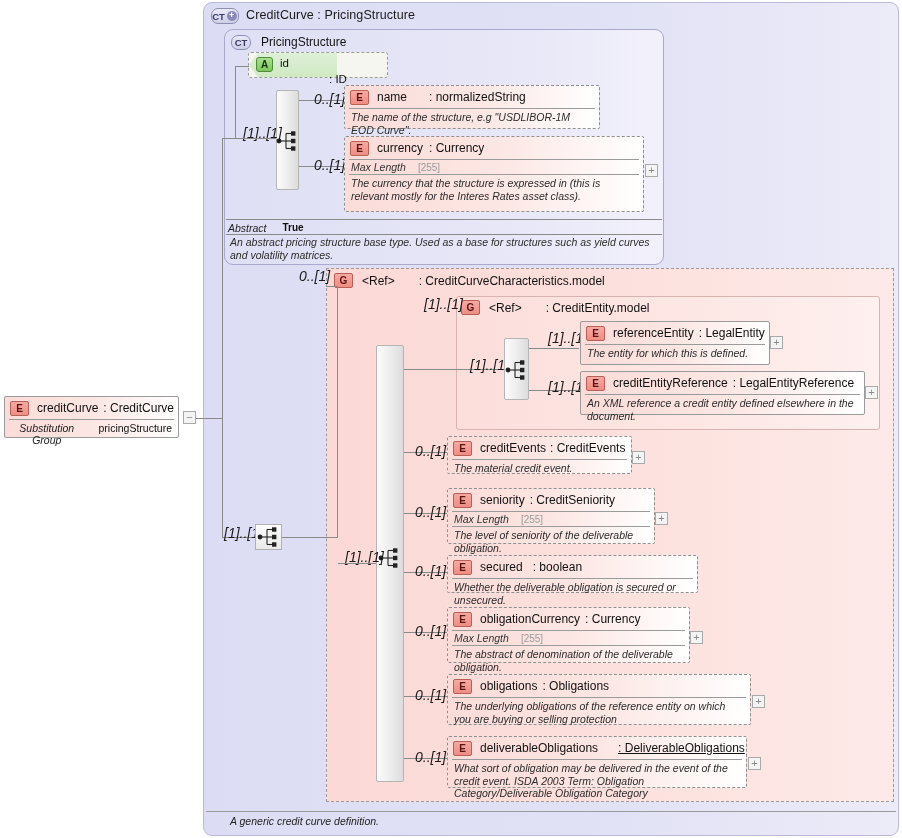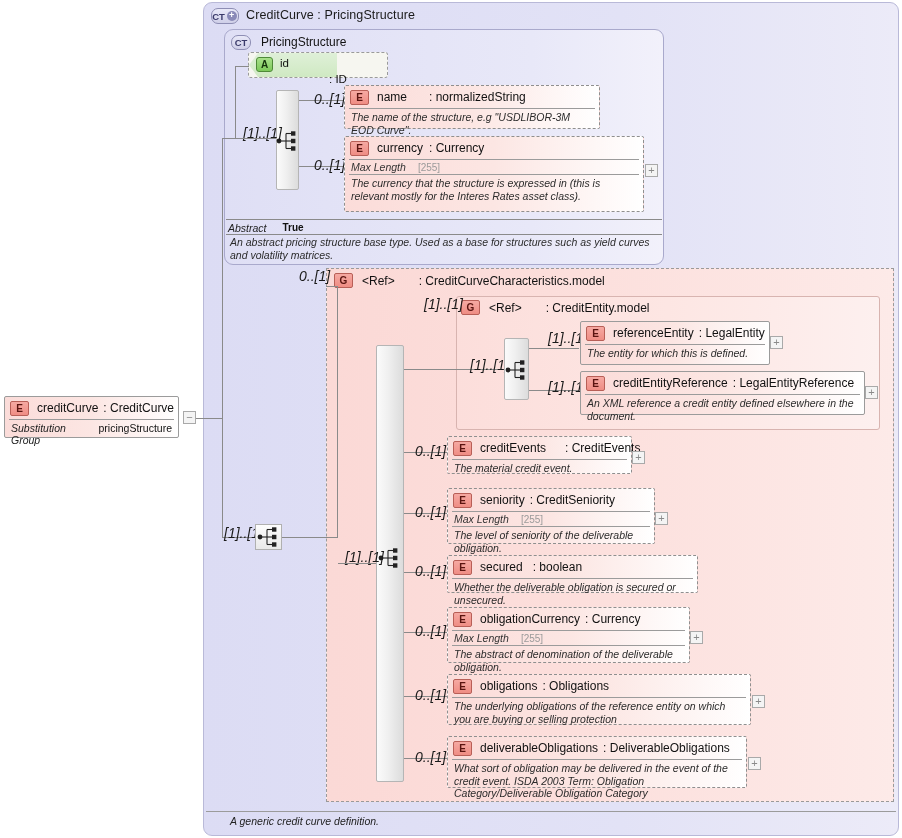--- a/index.html
+++ b/index.html
@@ -163,21 +163,21 @@
     left: 456px; top: 296px; width: 424px; height: 134px;
     background: linear-gradient(to right,#fcdedb 0%, #fde6e3 50%, #fdf0ef 100%);
     border: 1px solid #d8b4b0;
     border-radius: 3px;
   }
   .grp-title { position:absolute; font-size:12px; color:#111; white-space:nowrap; }
 
   
   .cc-el { left: 4px; top: 396px; width: 175px; height: 42px; }
 
-  .subst-row { display:flex; align-items:baseline; padding:2px 6px; font-size:10.5px;}
+  .subst-row { display:flex; align-items:baseline; padding:2px 6px; font-size:10.5px;text-align:center;}
   .subst-row .k { font-style:italic; color:#222; }
   .subst-row .v { margin-left:16px; color:#111; font-size:10.5px; }
 
   .caption {
     position:absolute; left:206px; top:815px; width:690px;
     font-size:10.5px; font-style:italic; color:#222;margin-left:24px;
   }
   .caption-rule { position:absolute; left:206px; top:811px; width:690px; height:1px; background:#9b9b9b;}
 </style>
 </head>
@@ -234,21 +234,21 @@
   <div class="abs card" style="left:314px; top:91px;">0..[1]</div>
   <div class="abs card" style="left:314px; top:157px;">0..[1]</div>
 
   <div class="abs el" style="left:344px; top:85px; width:256px; height:44px;">
     <div class="el-head">
       <div class="badge-e">E</div>
       <span class="el-name">name</span>
       <span class="el-name" style="margin-left:22px;">: normalizedString</span>
     </div>
     <div class="rule"></div>
-    <div class="desc">The name of the structure, e.g "USDLIBOR-3M EOD Curve".</div>
+    <div class="desc">The name of the structure, e.g "USDLIBOR-1M EOD Curve".</div>
   </div>
 
   <div class="abs el" style="left:344px; top:136px; width:300px; height:76px;">
     <div class="el-head">
       <div class="badge-e">E</div>
       <span class="el-name">currency</span>
       <span class="el-name" style="margin-left:6px;">: Currency</span>
     </div>
     <div class="rule"></div>
     <div class="facet">
@@ -348,21 +348,21 @@
     <div class="desc">An XML reference a credit entity defined elsewhere in the document.</div>
   </div>
   <div class="abs exp" style="left:865px; top:386px;">+</div>
 
   <div class="abs ln lnh" style="left:404px; top:452px; width:44px;"></div>
   <div class="abs card" style="left:415px; top:443px;">0..[1]</div>
   <div class="abs el" style="left:447px; top:436px; width:185px; height:38px;">
     <div class="el-head">
       <div class="badge-e">E</div>
       <span class="el-name">creditEvents</span>
-      <span class="el-name" style="margin-left:19px;">: CreditEvents</span>
+      <span class="el-name" style="margin-left:4px;">: CreditEvents</span>
     </div>
     <div class="rule"></div>
     <div class="desc">The material credit event.</div>
   </div>
   <div class="abs exp" style="left:632px; top:451px;">+</div>
 
   <div class="abs ln lnh" style="left:404px; top:513px; width:44px;"></div>
   <div class="abs card" style="left:415px; top:504px;">0..[1]</div>
   <div class="abs el" style="left:447px; top:488px; width:208px; height:56px;">
     <div class="el-head">
@@ -422,21 +422,21 @@
     <div class="desc">The underlying obligations of the reference entity on which you are buying or selling protection</div>
   </div>
   <div class="abs exp" style="left:752px; top:695px;">+</div>
 
   <div class="abs ln lnh" style="left:404px; top:758px; width:44px;"></div>
   <div class="abs card" style="left:415px; top:749px;">0..[1]</div>
   <div class="abs el" style="left:447px; top:736px; width:300px; height:52px;">
     <div class="el-head">
       <div class="badge-e">E</div>
       <span class="el-name">deliverableObligations</span>
-      <span class="el-name" style="margin-left:5px;">: DeliverableObligations</span>
+      <span class="el-name" style="margin-left:20px;text-decoration:underline;">: DeliverableObligations</span>
     </div>
     <div class="rule"></div>
     <div class="desc">What sort of obligation may be delivered in the event of the credit event. ISDA 2003 Term: Obligation Category/Deliverable Obligation Category</div>
   </div>
   <div class="abs exp" style="left:748px; top:757px;">+</div>
 
   <div class="abs el solid cc-el">
     <div class="el-head">
       <div class="badge-e">E</div>
       <span class="el-name">creditCurve</span>

